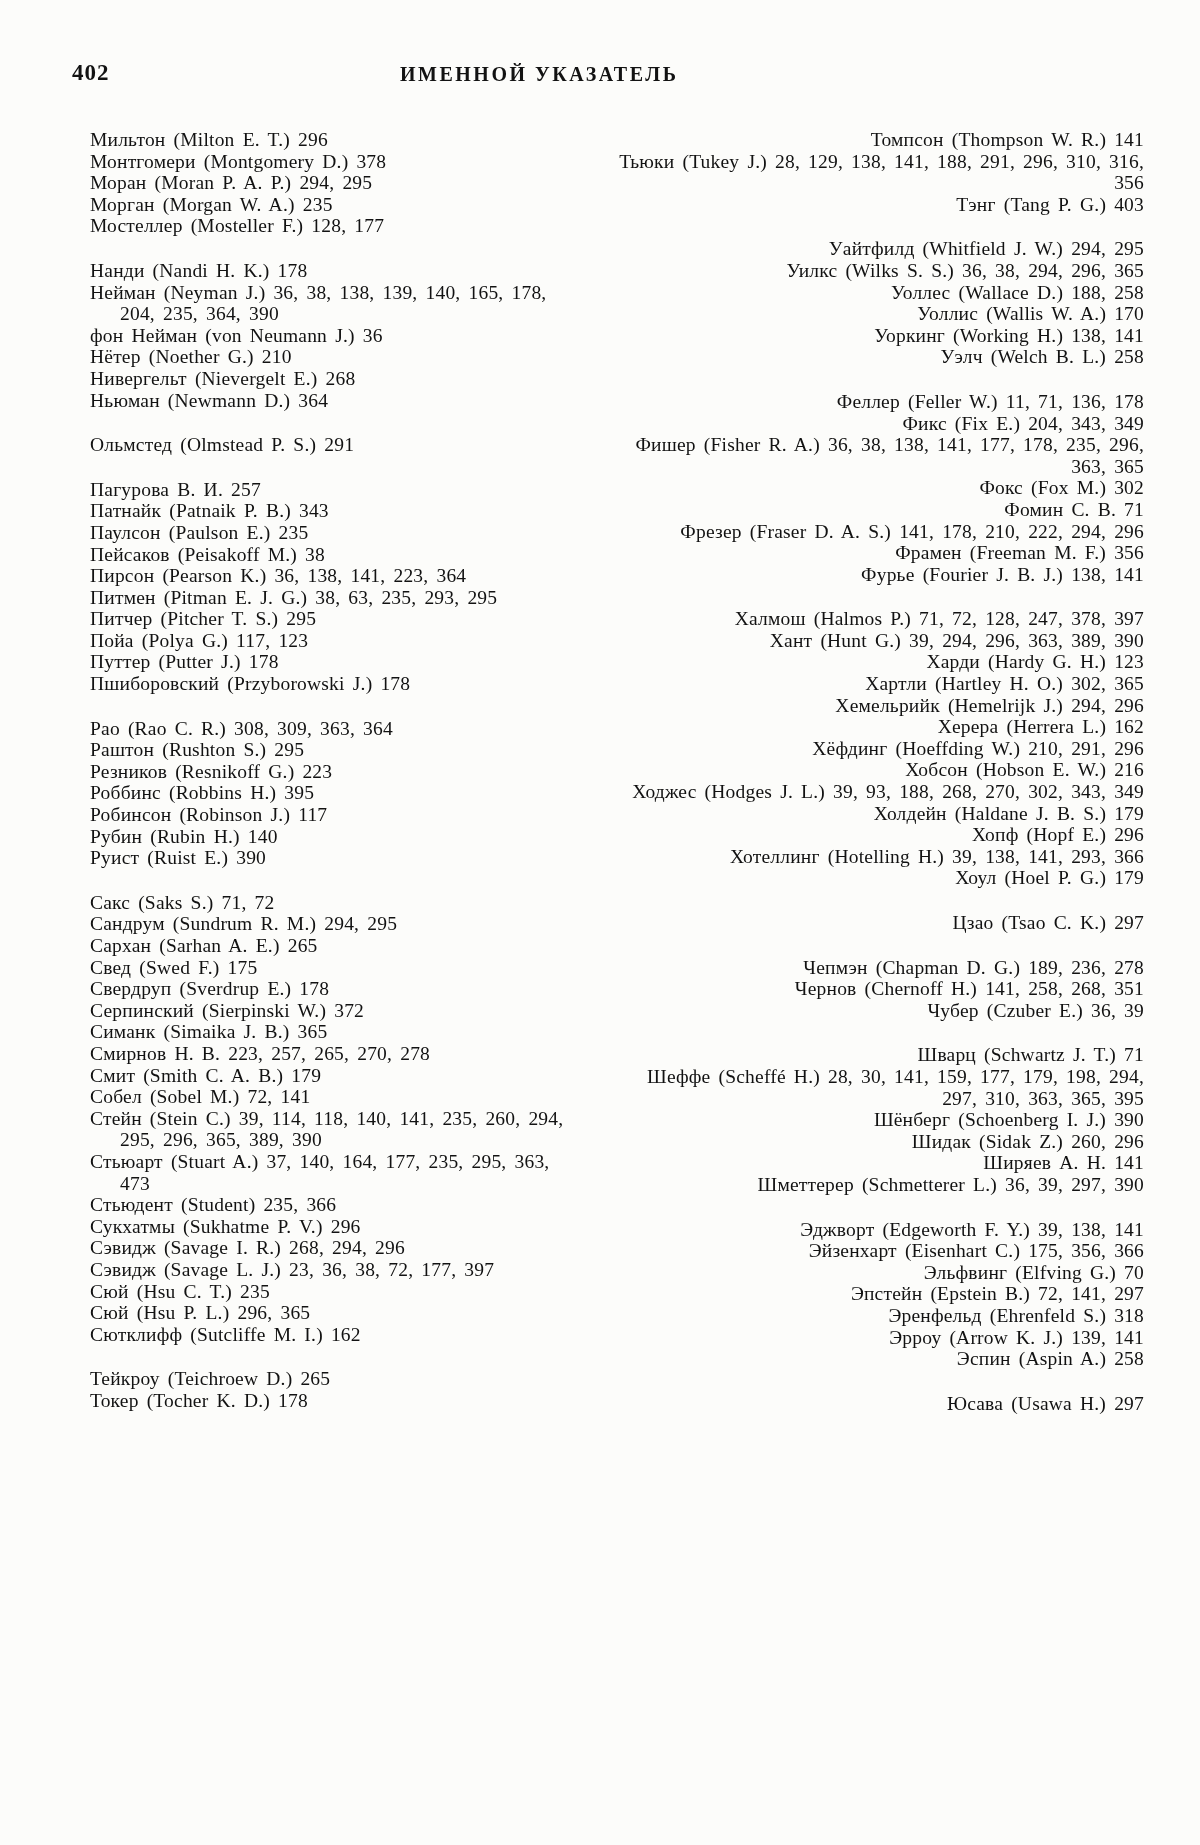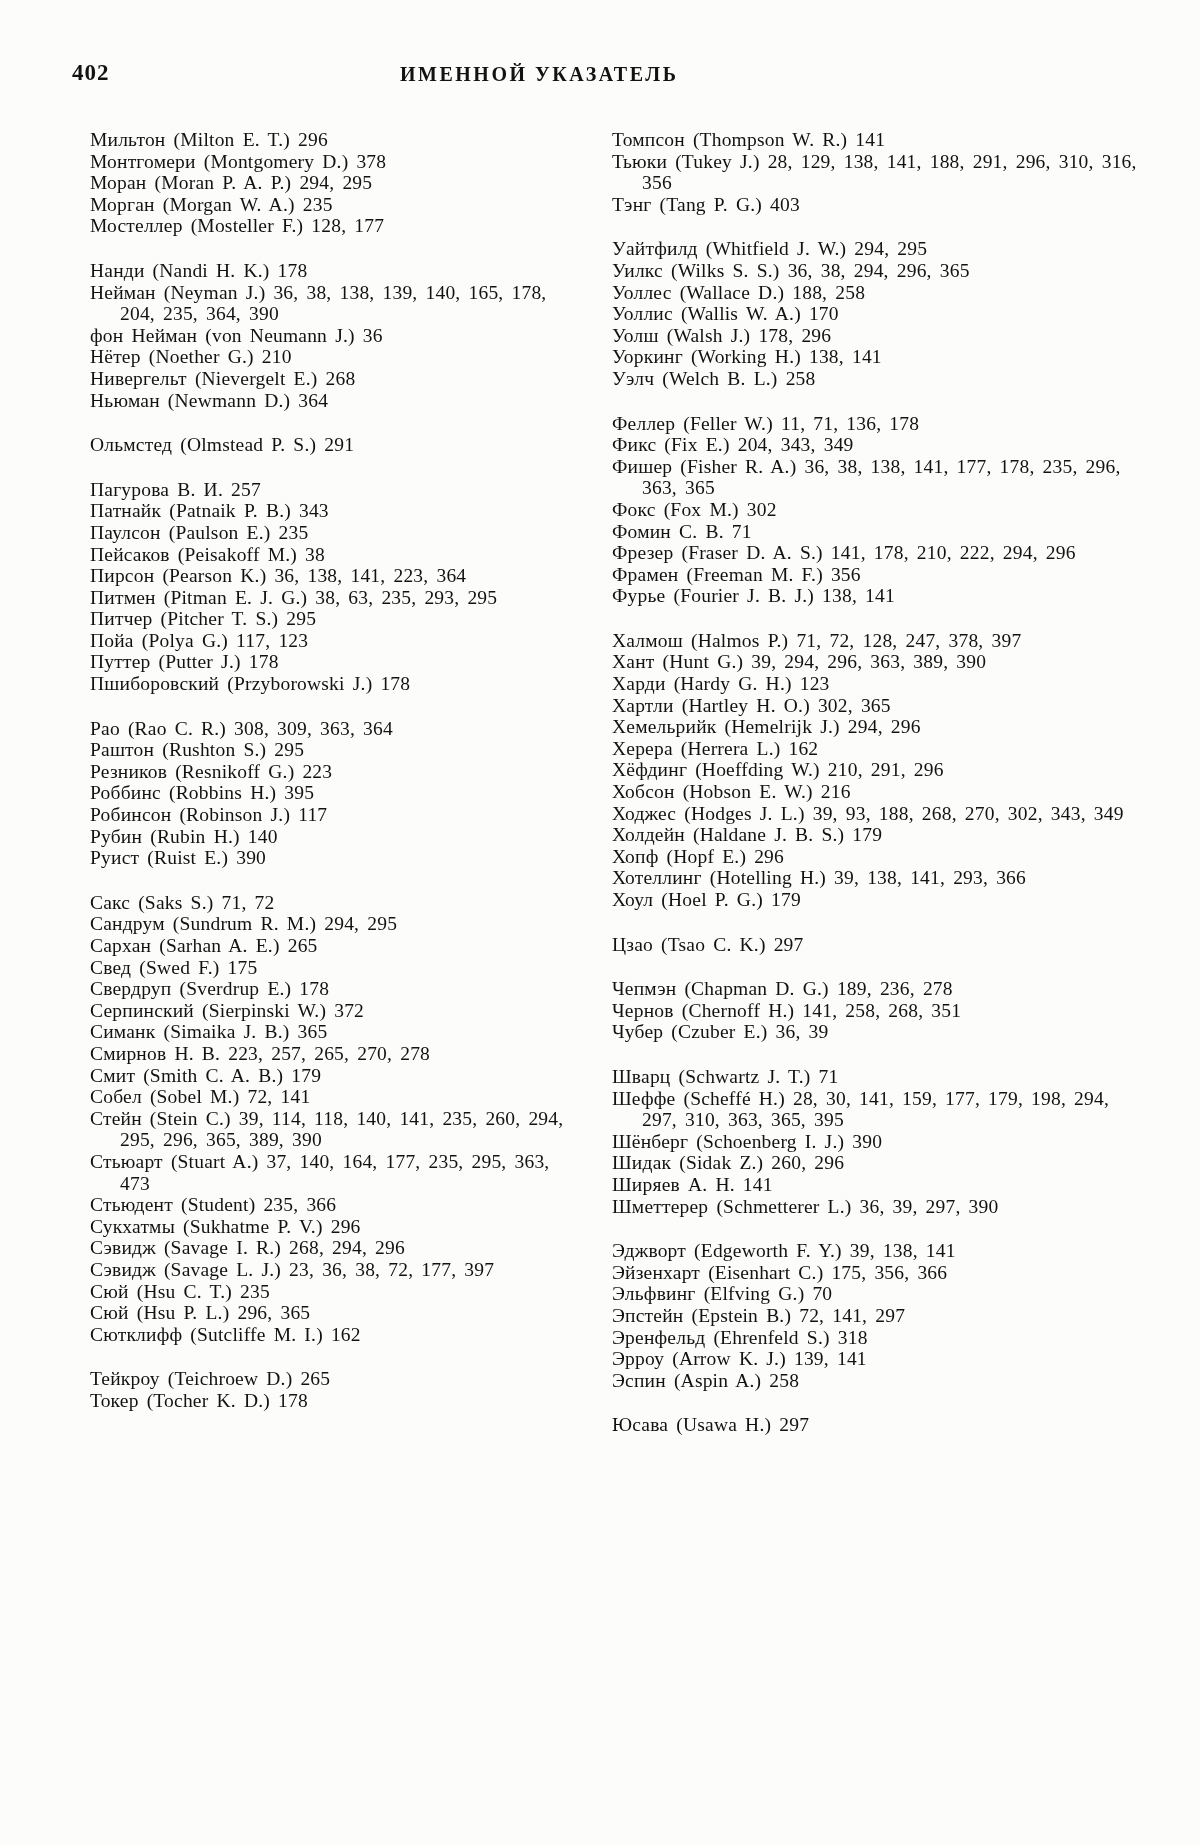--- a/index.html
+++ b/index.html
@@ -27,21 +27,21 @@
     top:63px;
     font-size:20px;
     font-weight:bold;
     letter-spacing:2.5px;
   }
   .col{
     position:absolute;
     top:129px;
   }
   #col-left{left:90px;width:478px;}
-  #col-right{left:612px;width:532px;}
+  #col-right{left:612px;width:532px;text-align:right;}
   .group{margin-bottom:23px;}
   .entry{
     font-size:19.5px;
     line-height:21.6px;
     padding-left:30px;
     text-indent:-30px;
     word-spacing:3px;
     letter-spacing:0.2px;
   }
 </style>
@@ -121,21 +121,20 @@
       <div class="group">
         <div class="entry">Томпсон (Thompson W. R.) 141</div>
         <div class="entry">Тьюки (Tukey J.) 28, 129, 138, 141, 188, 291, 296, 310, 316, 356</div>
         <div class="entry">Тэнг (Tang P. G.) 403</div>
       </div>
       <div class="group">
         <div class="entry">Уайтфилд (Whitfield J. W.) 294, 295</div>
         <div class="entry">Уилкс (Wilks S. S.) 36, 38, 294, 296, 365</div>
         <div class="entry">Уоллес (Wallace D.) 188, 258</div>
         <div class="entry">Уоллис (Wallis W. A.) 170</div>
-        <div class="entry">Уолш (Walsh J.) 178, 296</div>
         <div class="entry">Уоркинг (Working H.) 138, 141</div>
         <div class="entry">Уэлч (Welch B. L.) 258</div>
       </div>
       <div class="group">
         <div class="entry">Феллер (Feller W.) 11, 71, 136, 178</div>
         <div class="entry">Фикс (Fix E.) 204, 343, 349</div>
         <div class="entry">Фишер (Fisher R. A.) 36, 38, 138, 141, 177, 178, 235, 296, 363, 365</div>
         <div class="entry">Фокс (Fox M.) 302</div>
         <div class="entry">Фомин С. В. 71</div>
         <div class="entry">Фрезер (Fraser D. A. S.) 141, 178, 210, 222, 294, 296</div>

